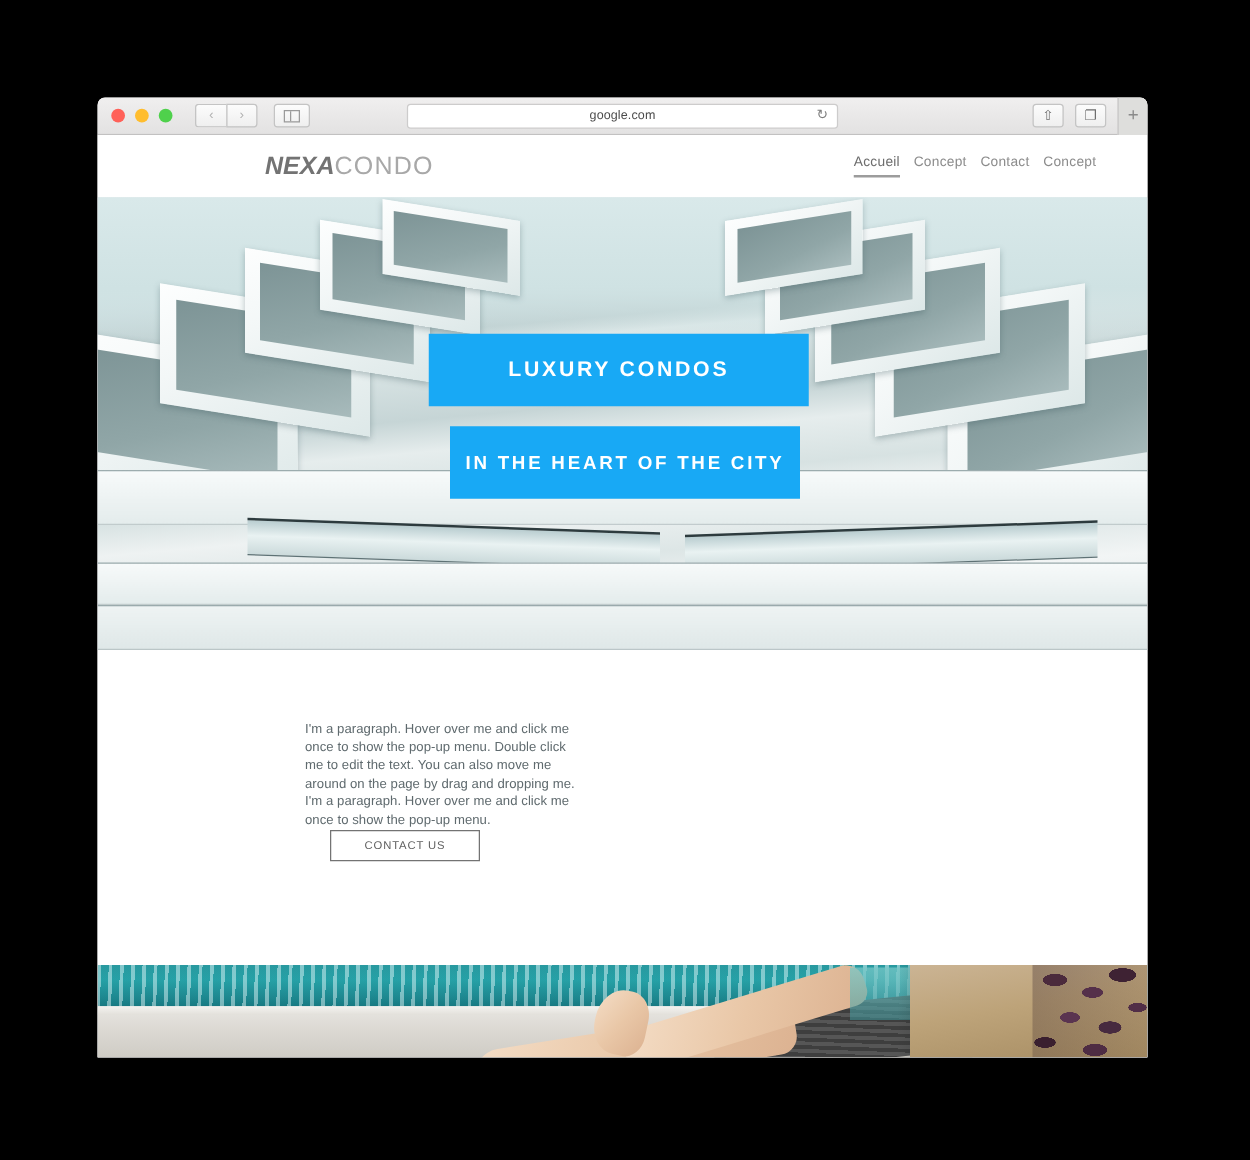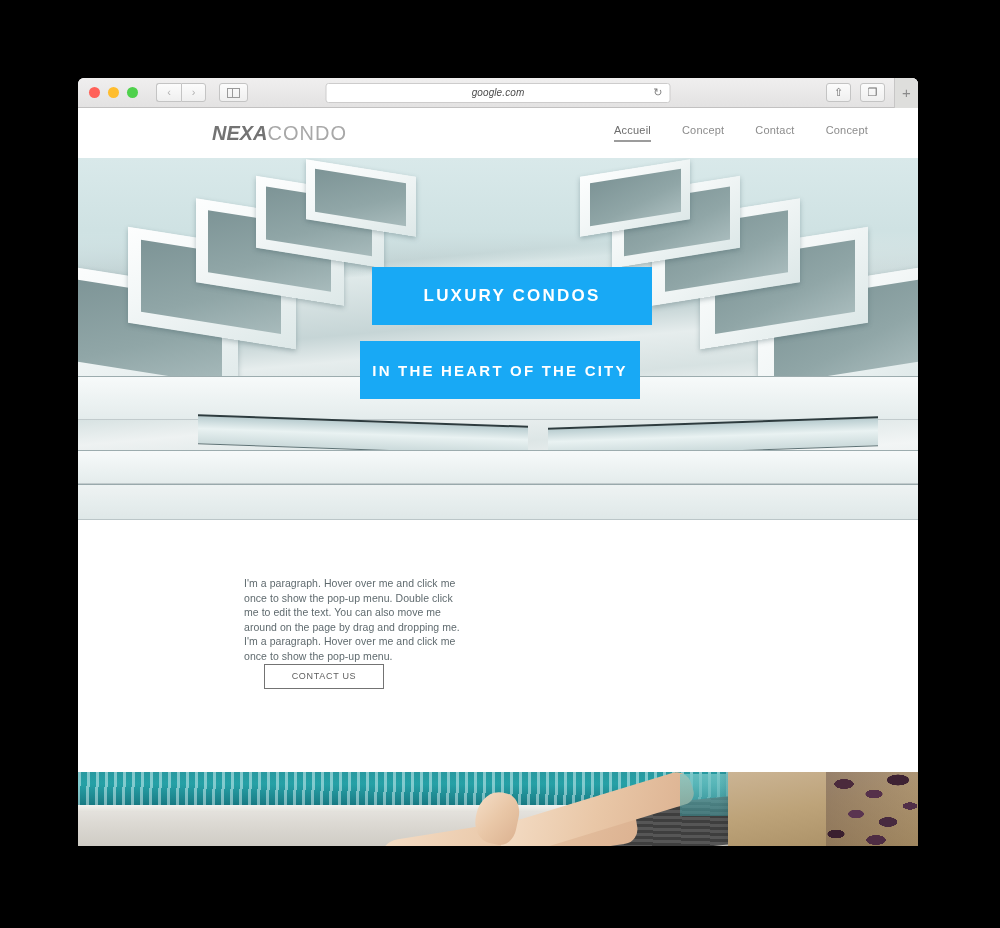--- a/index.html
+++ b/index.html
@@ -95,21 +95,20 @@
     border: 1px solid #cdcccc;
     border-radius: 3px;
     display: flex;
     align-items: center;
     justify-content: center;
   }
   .url-text {
     font-size: 10px;
     color: #4b4b4b;
     letter-spacing: .1px;
-    font-style: italic;
   }
   .reload-icon {
     position: absolute;
     right: 7px;
     font-size: 11px;
     color: #7d7d7d;
     line-height: 1;
   }
 
   .toolbar-right {
@@ -168,24 +167,24 @@
     font-style: italic;
     letter-spacing: 0px;
   }
   .logo-condo {
     color: #a8a8a8;
     font-weight: 400;
     letter-spacing: 1px;
   }
   .site-nav {
     position: absolute;
-    right: 50px;
-    display: flex;
-    align-items: center;
-    gap: 31px;
+    right: 41px;
+    display: flex;
+    align-items: center;
+    gap: 11px;
     justify-content: flex-end;
   }
   .nav-item {
     font-size: 11px;
     color: #8c8c8c;
     letter-spacing: .2px;
     padding-bottom: 4px;
     border-bottom: 2px solid transparent;
     white-space: nowrap;
   }
@@ -246,22 +245,22 @@
     align-items: center;
     justify-content: center;
     z-index: 5;
   }
   .hero-banner span {
     color: #ffffff;
     font-weight: 700;
     letter-spacing: 2.2px;
   }
   .banner-1 {
-    left: 294px; top: 109px;
-    width: 280px; height: 58px;
+    left: 265px; top: 109px;
+    width: 304px; height: 58px;
   }
   .banner-1 span { font-size: 17px; }
   .banner-2 {
     left: 282px; top: 183px;
     width: 280px; height: 58px;
   }
   .banner-2 span { font-size: 15px; }
 
   
   .concept {

